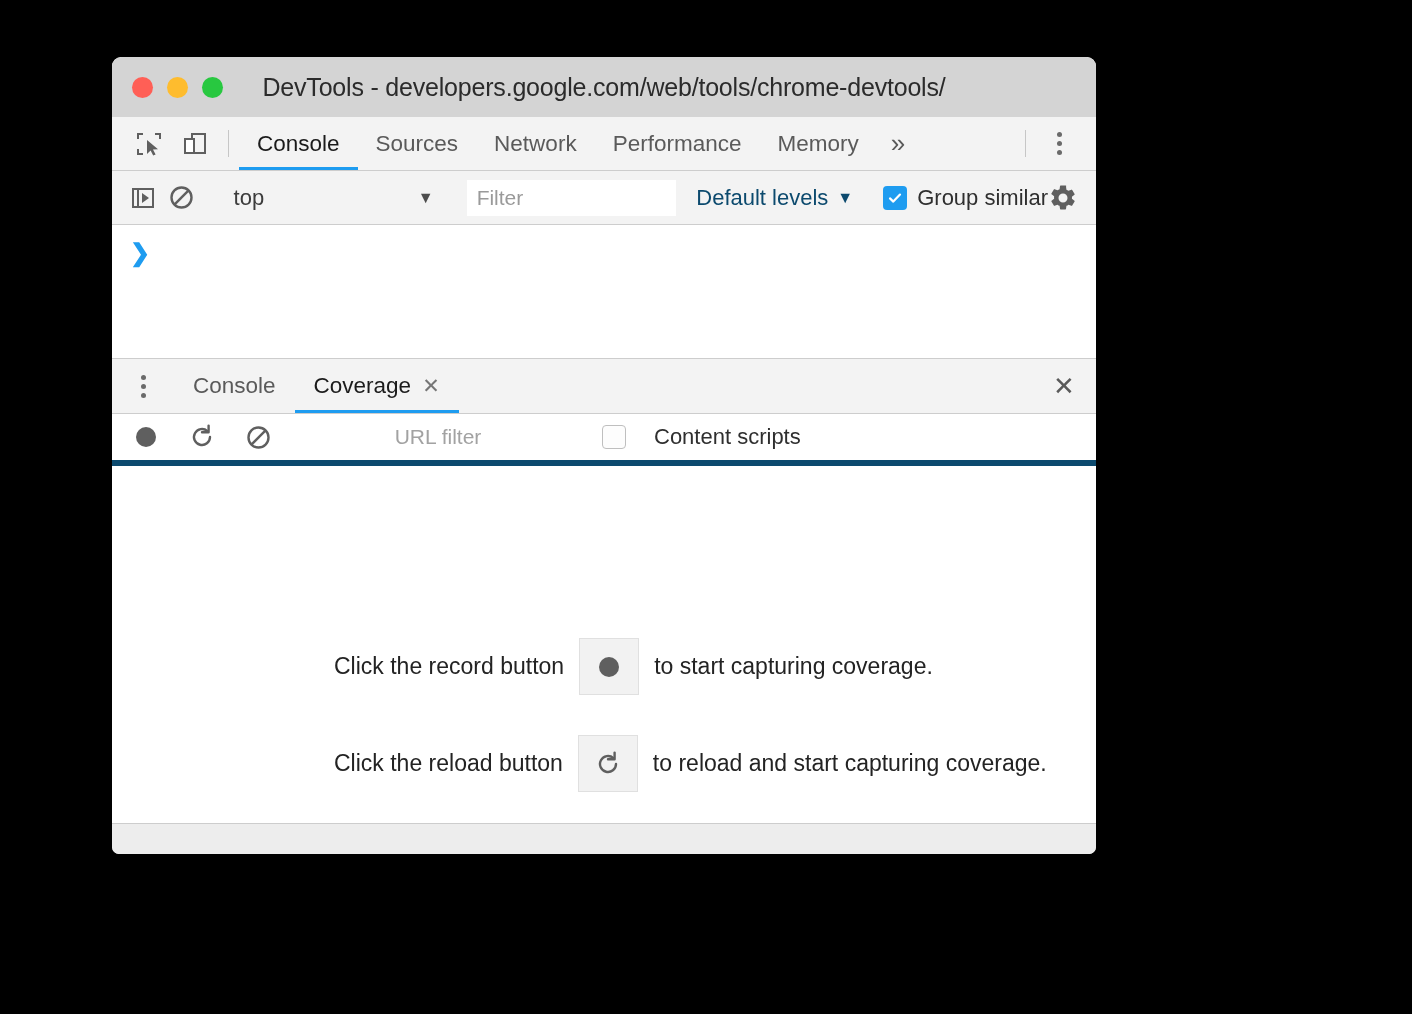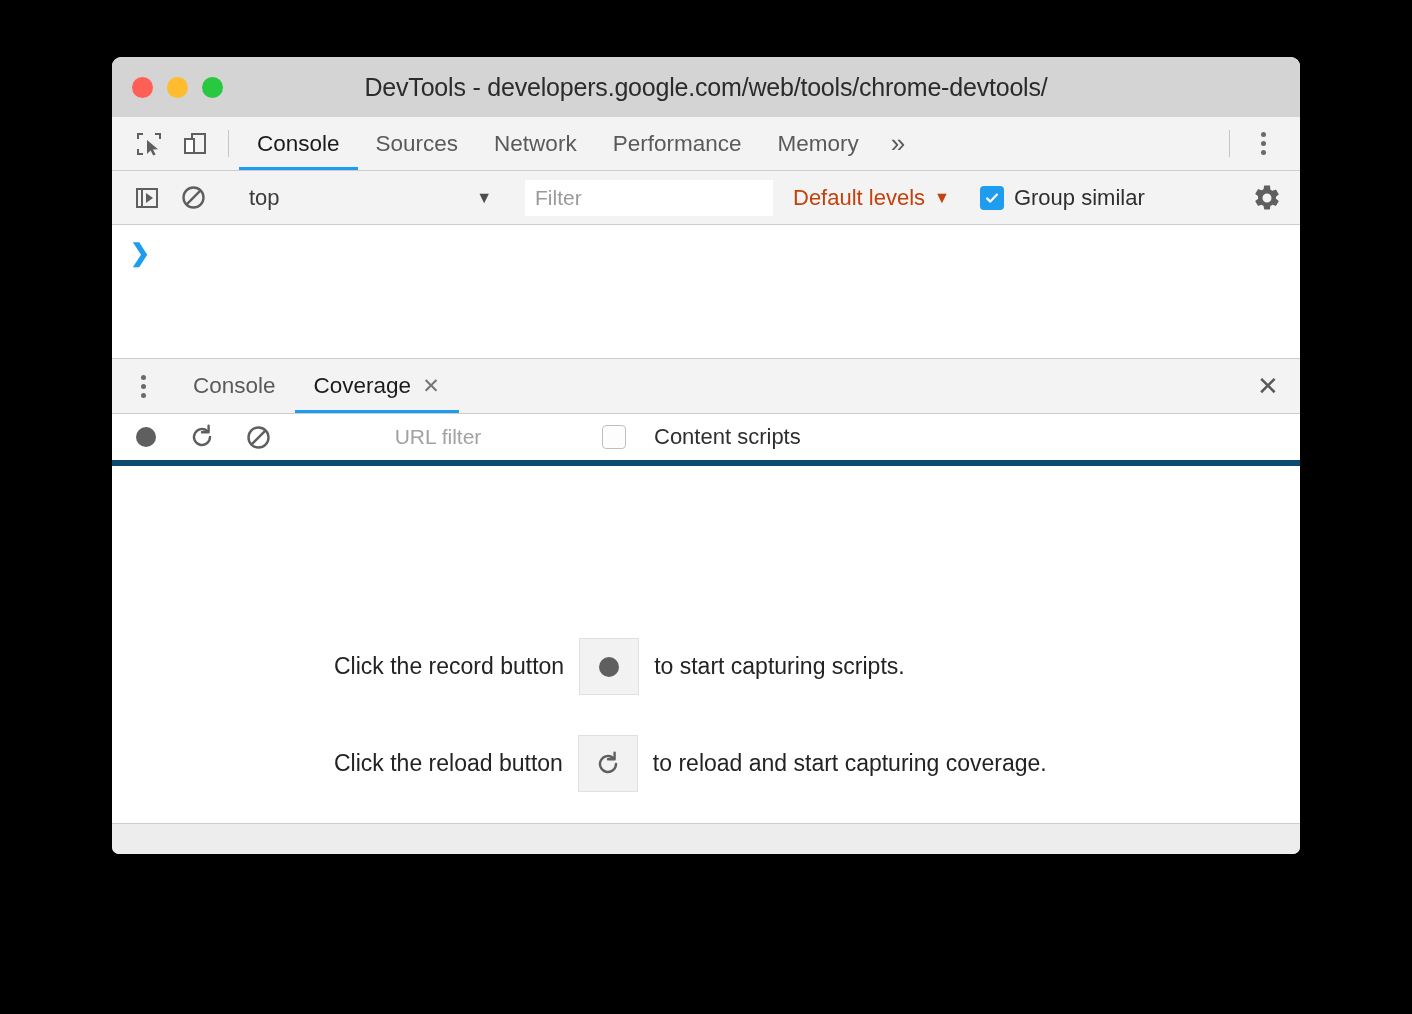--- a/index.html
+++ b/index.html
@@ -9,21 +9,21 @@
     height: 1014px;
     background: #000000;
     font-family: "Liberation Sans", sans-serif;
     overflow: hidden;
   }
 
   #window {
     position: absolute;
     left: 112px;
     top: 57px;
-    width: 1188px;
+    width: 984px;
     height: 797px;
     background: #ffffff;
     border-radius: 9px 9px 7px 7px;
     overflow: hidden;
     display: flex;
     flex-direction: column;
   }
 
   
   #titlebar {
@@ -140,21 +140,21 @@
     height: 36px;
     font-size: 21px;
     color: #9a9a9a;
     display: flex;
     align-items: center;
     padding: 0 10px;
   }
   #filter-input { width: 248px; }
   #levels {
     font-size: 22px;
-    color: #c2410c;
+    color: #0c4a6e;
     margin-left: 20px;
     display: flex;
     align-items: center;
     gap: 9px;
     white-space: nowrap;
   }
   #levels .caret { font-size: 16px; }
   .cbx {
     width: 24px; height: 24px;
     border-radius: 4px;
@@ -460,21 +460,21 @@
 
       <div class="hintline">
         <span>Click the record button</span>
         <span class="inline-btn">
           <span>
             <svg width="26" height="26" viewBox="0 0 26 26">
                 <circle cx="13" cy="13" r="10" fill="#5f5f5f"></circle>
               </svg>
           </span>
         </span>
-        <span>to start capturing scripts.</span>
+        <span>to start capturing coverage.</span>
       </div>
 
       <div class="hintline">
         <span>Click the reload button</span>
         <span class="inline-btn">
           <span>
             <svg width="28" height="28" viewBox="0 0 28 28">
               <path d="M22 14a8 8 0 1 1-2.6-5.9" fill="none" stroke="#5f5f5f" stroke-width="2.4" stroke-linecap="round"></path>
               <path d="M20.6 2.6 L20.6 9.3 L14 9.3" fill="none" stroke="#5f5f5f" stroke-width="2.4" stroke-linecap="round" stroke-linejoin="round"></path>
             </svg>

